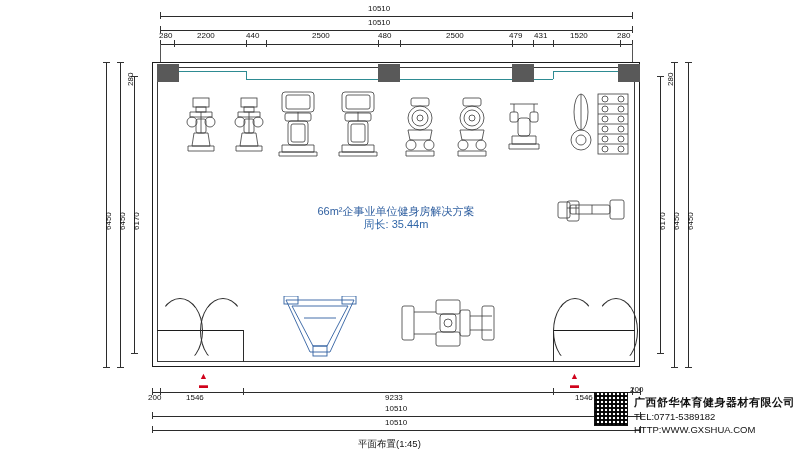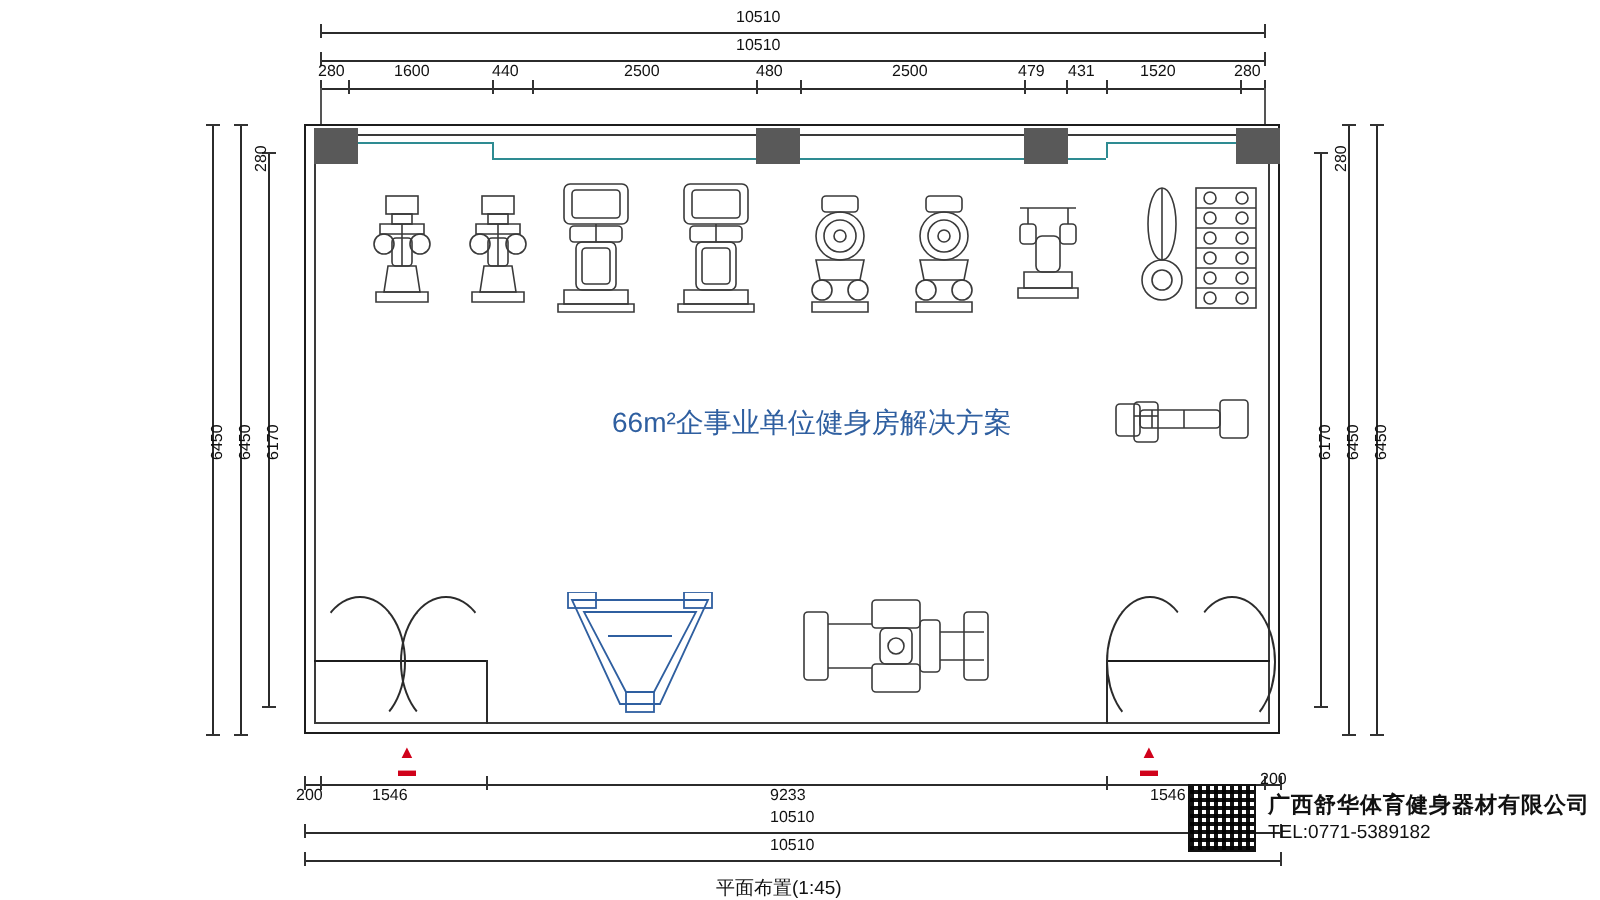--- a/index.html
+++ b/index.html
@@ -28,21 +28,21 @@
   .pillar{position:absolute;background:#595959;}
   .teal{position:absolute;background:#2e8b92;}
 
   
   .eq{position:absolute;box-sizing:border-box;}
   .eq svg{display:block;}
 
   
   .center-label{
     position:absolute;text-align:center;color:#3167a8;
-    font-size:14px;line-height:13px;white-space:nowrap;
+    font-size:11px;line-height:13px;white-space:nowrap;
   }
   .center-label .l1{color:#2f5fa0;}
   
   .company{position:absolute;color:#111;}
   .company .cn{font-size:11px;font-weight:bold;color:#111;letter-spacing:0.5px;}
   .company .l{font-size:9.5px;color:#111;line-height:13px;}
   .qr{position:absolute;width:34px;height:34px;background:
       repeating-linear-gradient(0deg,#111 0 2px,#fff 2px 4px),
       repeating-linear-gradient(90deg,#111 0 2px,#fff 2px 4px);
       background-blend-mode:multiply;border:1px solid #111;box-sizing:border-box;}
@@ -75,21 +75,21 @@
   <div class="tickv" style="left:266px;top:40px;"></div>
   <div class="tickv" style="left:378px;top:40px;"></div>
   <div class="tickv" style="left:400px;top:40px;"></div>
   <div class="tickv" style="left:512px;top:40px;"></div>
   <div class="tickv" style="left:533px;top:40px;"></div>
   <div class="tickv" style="left:553px;top:40px;"></div>
   <div class="tickv" style="left:620px;top:40px;"></div>
   <div class="tickv" style="left:632px;top:40px;"></div>
 
   <div class="abs dim" style="left:159px;top:31px;">280</div>
-  <div class="abs dim" style="left:197px;top:31px;">1600</div>
+  <div class="abs dim" style="left:197px;top:31px;">2200</div>
   <div class="abs dim" style="left:246px;top:31px;text-align:right;">440</div>
   <div class="abs dim" style="left:312px;top:31px;">2500</div>
   <div class="abs dim" style="left:378px;top:31px;">480</div>
   <div class="abs dim" style="left:446px;top:31px;">2500</div>
   <div class="abs dim" style="left:509px;top:31px;">479</div>
   <div class="abs dim" style="left:534px;top:31px;">431</div>
   <div class="abs dim" style="left:570px;top:31px;">1520</div>
   <div class="abs dim" style="left:617px;top:31px;">280</div>
 
   <div class="vline thin" style="left:160px;top:44px;height:18px;"></div>
@@ -149,20 +149,21 @@
   <div class="door-arc" style="left:200px;top:298px;width:44px;height:64px;border-color:#2b2b2b transparent transparent #2b2b2b;"></div>
   <div class="door-arc" style="left:157px;top:298px;width:44px;height:64px;border-color:#2b2b2b #2b2b2b transparent transparent;"></div>
 
   <div class="hline" style="left:553px;top:330px;width:82px;border-top-color:#1c1c1c;"></div>
   <div class="vline" style="left:553px;top:330px;height:32px;"></div>
   <div class="door-arc" style="left:553px;top:298px;width:42px;height:64px;border-color:#2b2b2b transparent transparent #2b2b2b;"></div>
   <div class="door-arc" style="left:594px;top:298px;width:42px;height:64px;border-color:#2b2b2b #2b2b2b transparent transparent;"></div>
 
   <div class="center-label" style="left:306px;top:205px;width:180px;">
     <div class="l1">66m²企事业单位健身房解决方案</div>
+    <div>周长: 35.44m</div>
   </div>
 
   <div class="eq" style="left:184px;top:96px;">
     <svg width="34" height="58" viewBox="0 0 34 58">
       <g fill="none" stroke="#3a3a3a" stroke-width="0.8">
         <rect x="9" y="2" width="16" height="9"></rect>
         <rect x="12" y="11" width="10" height="5"></rect>
         <path d="M6 16 L28 16 L28 21 L6 21 Z"></path>
         <circle cx="8" cy="26" r="5"></circle>
           <circle cx="26" cy="26" r="5"></circle>
@@ -379,15 +380,16 @@
 
   <div class="red-mark" style="left:199px;top:372px;">▲<br>▬</div>
   <div class="red-mark" style="left:570px;top:372px;">▲<br>▬</div>
 
   <div class="title-bottom" style="left:358px;top:438px;">平面布置(1:45)</div>
 
   <div class="qr" style="left:594px;top:392px;"></div>
   <div class="company" style="left:634px;top:395px;">
     <div class="cn">广西舒华体育健身器材有限公司</div>
     <div class="l">TEL:0771-5389182</div>
+    <div class="l">HTTP:WWW.GXSHUA.COM</div>
   </div>
 
 </div>
 
 </body></html>

